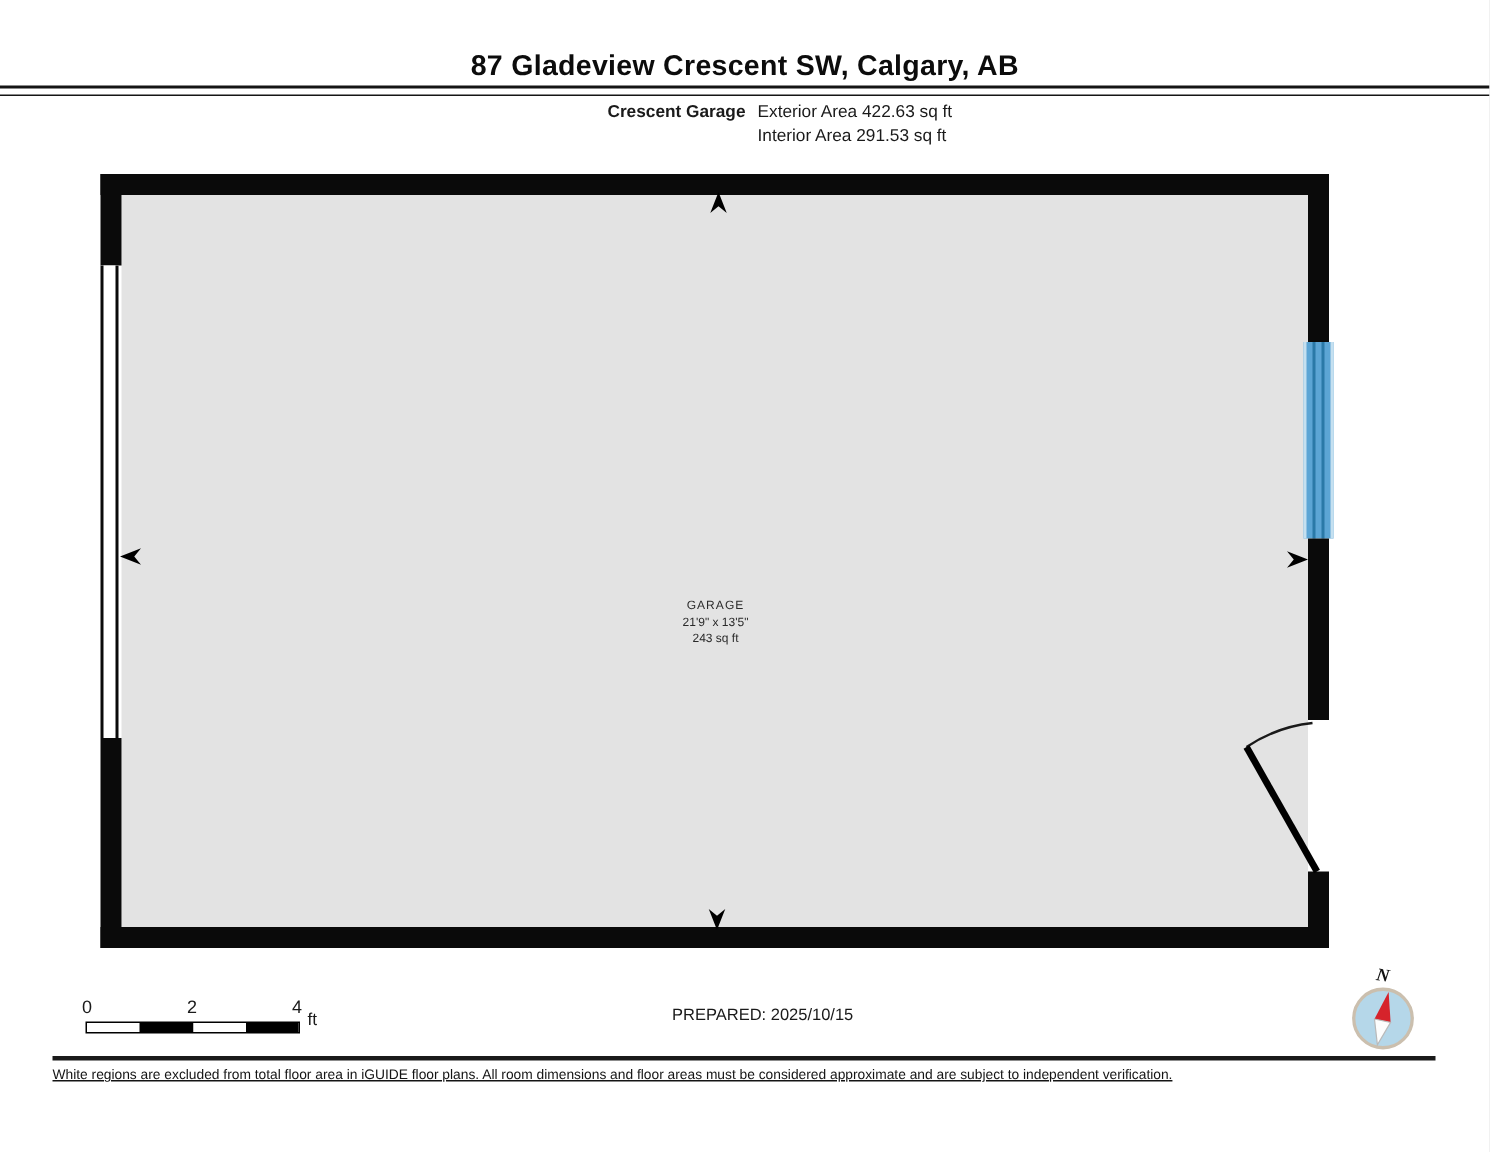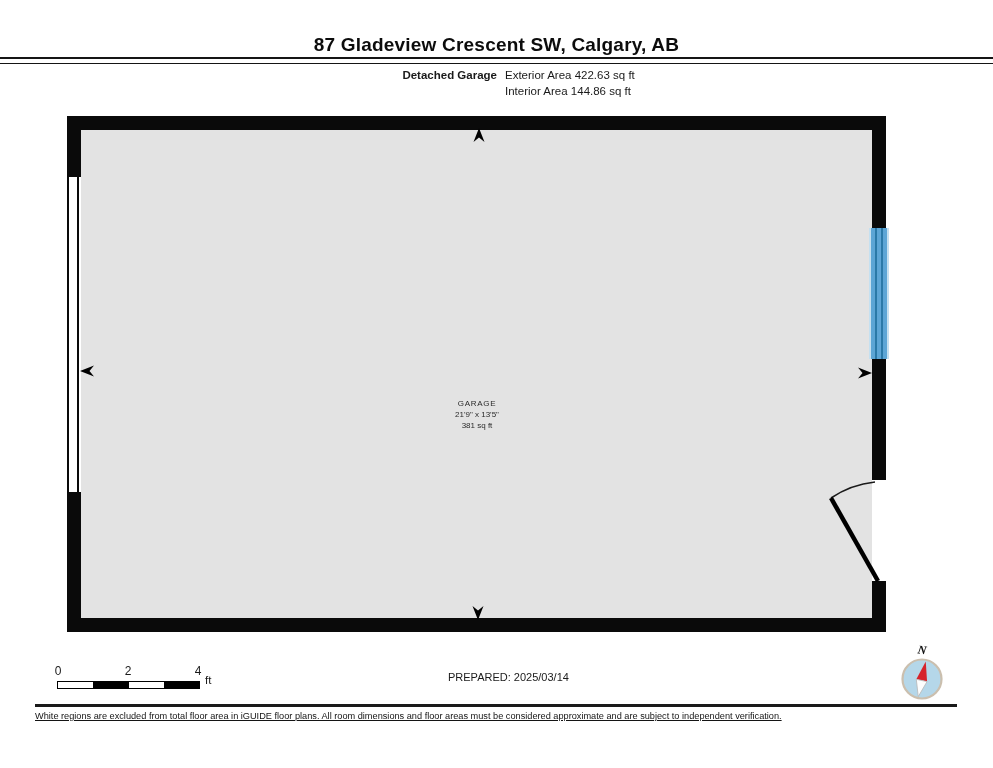--- a/index.html
+++ b/index.html
@@ -72,23 +72,23 @@
 
   
   .footer-rule{left:35px;top:704px;width:922px;height:2.5px;background:#1a1a1a;}
   .disclaimer{left:35px;top:711px;width:930px;font-size:9.2px;color:#141414;text-decoration:underline;}
 </style>
 </head>
 <body>
 
 <div class="abs title">87 Gladeview Crescent SW, Calgary, AB</div>
 <div class="abs header-rule"></div>
-<div class="abs floor-label">Detached Garage</div>
+<div class="abs floor-label">Crescent Garage</div>
 <div class="abs area-ext">Exterior Area 422.63 sq ft</div>
-<div class="abs area-int">Interior Area 144.86 sq ft</div>
+<div class="abs area-int">Interior Area 291.53 sq ft</div>
 
 <div class="abs interior"></div>
 <div class="abs wall wall-top"></div>
 <div class="abs wall wall-bottom"></div>
 <div class="abs wall wall-left-upper"></div>
 <div class="abs wall wall-left-lower"></div>
 <div class="abs garage-door"></div>
 <div class="abs wall wall-right-1"></div>
 <div class="abs window">
   <div class="pane-line p1"></div>
@@ -104,35 +104,35 @@
 
   <path d="M479 128 l5.5 14 l-5.5 -4.5 l-5.5 4.5 Z" fill="#000"></path>
   <path d="M478 620 l5.5 -14 l-5.5 4.5 l-5.5 -4.5 Z" fill="#000"></path>
   <path d="M80 371 l14 5.5 l-4.5 -5.5 l4.5 -5.5 Z" fill="#000"></path>
   <path d="M872 373 l-14 5.5 l4.5 -5.5 l-4.5 -5.5 Z" fill="#000"></path>
 </svg>
 
 <div class="abs room-label">
   <div class="room-name">GARAGE</div>
   <div>21'9" x 13'5"</div>
-  <div>381 sq ft</div>
+  <div>243 sq ft</div>
 </div>
 
 <div class="abs scale-num sn0">0</div>
 <div class="abs scale-num sn2">2</div>
 <div class="abs scale-num sn4">4</div>
 <div class="abs scale-bar">
   <div class="seg light"></div>
   <div class="seg dark"></div>
   <div class="seg light"></div>
   <div class="seg dark"></div>
 </div>
 <div class="abs scale-unit">ft</div>
 
-<div class="abs prepared">PREPARED: 2025/03/14</div>
+<div class="abs prepared">PREPARED: 2025/10/15</div>
 
 <svg class="abs compass" viewBox="0 0 52 62" xmlns="http://www.w3.org/2000/svg">
   <text x="26" y="12" text-anchor="middle" font-size="12" font-style="italic" font-weight="bold" font-family="Liberation Serif, serif" fill="#111" transform="rotate(8 26 8)">N</text>
   <circle cx="26" cy="37" r="19.5" fill="var(--compass-fill)" stroke="var(--compass-ring)" stroke-width="2.2"></circle>
   <g transform="rotate(12 26 37)">
     <path d="M26 19 L31.5 38.5 L20.5 38.5 Z" fill="var(--compass-red)"></path>
     <path d="M20.5 38.5 L31.5 38.5 L26 55 Z" fill="#fdfdfd" stroke="#b9b9b9" stroke-width="0.8"></path>
   </g>
 </svg>
 

